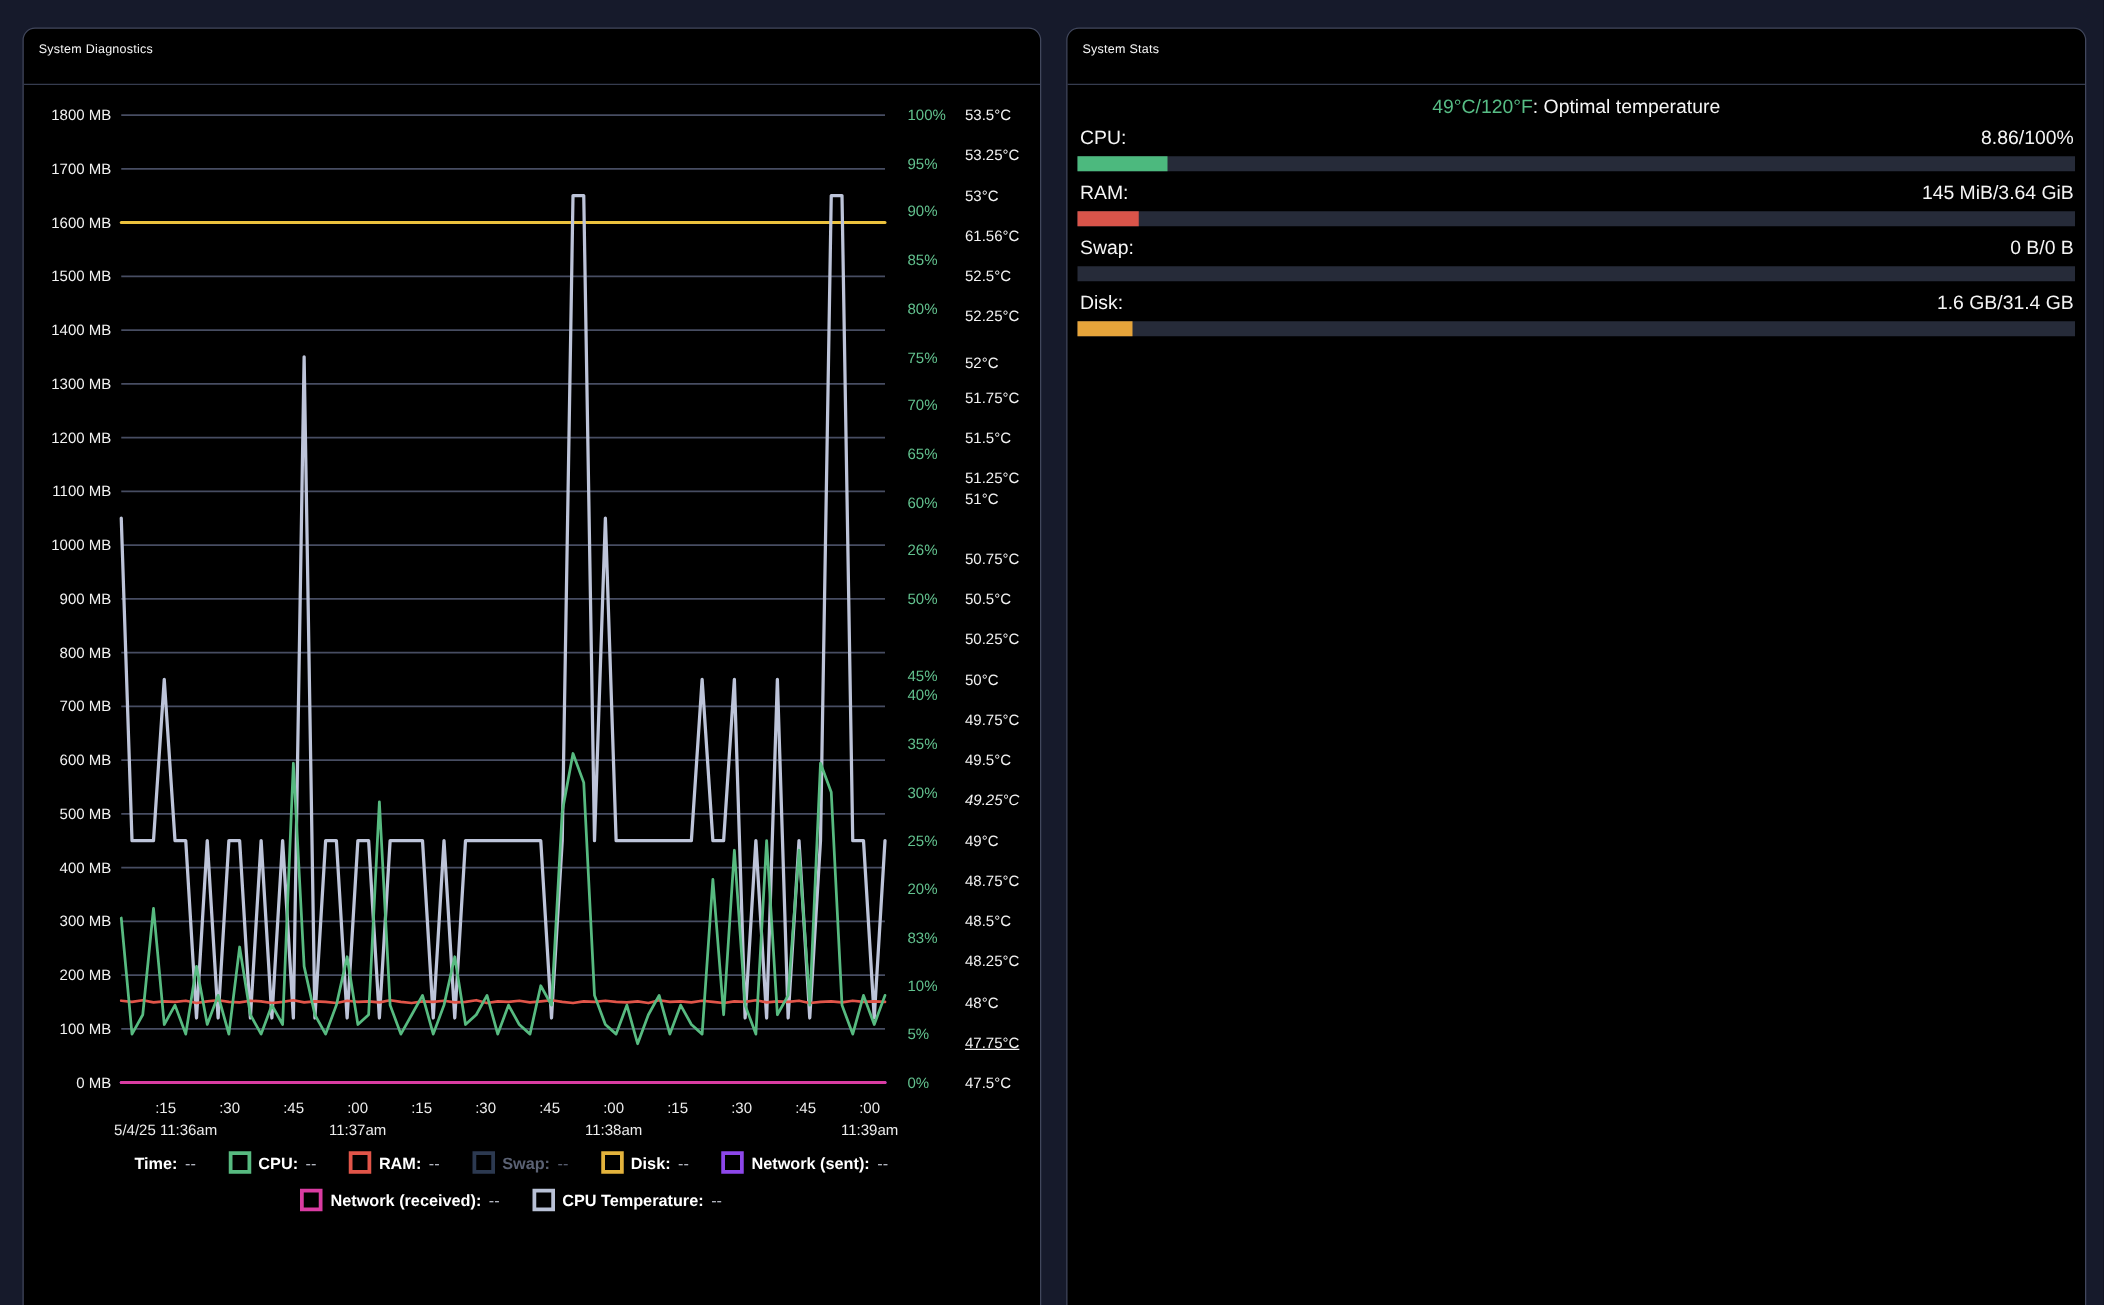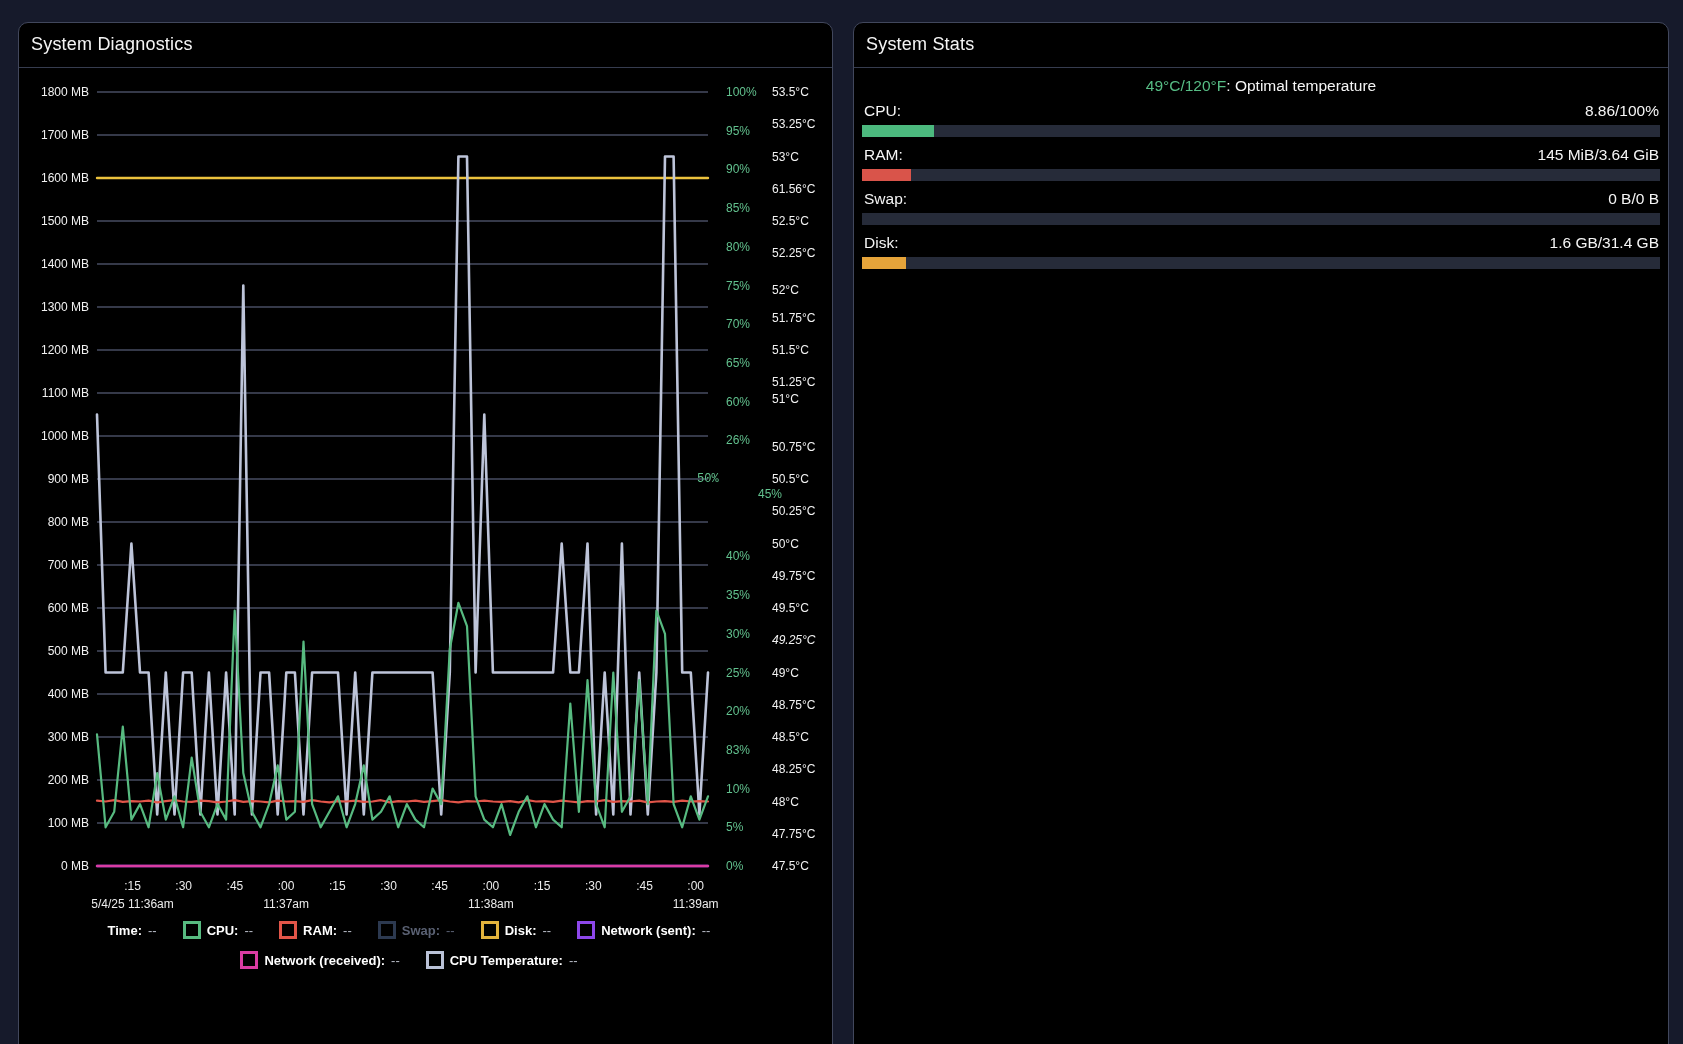--- a/index.html
+++ b/index.html
@@ -9,21 +9,21 @@
     font-family:"Liberation Sans",sans-serif;
     -webkit-font-smoothing:antialiased;
   }
   .panel{
     position:absolute;top:22px;height:1040px;background:#000;
     border:1px solid #41475c;border-radius:10px;box-sizing:border-box;
   }
   #left-panel{left:18px;width:815px;}
   #right-panel{left:853px;width:816px;}
   .panel-title{
-    position:absolute;left:12px;top:11px;color:#f5f5f5;font-size:18px;letter-spacing:.2px;
+    position:absolute;left:12px;top:11px;color:#f5f5f5;font-size:10px;letter-spacing:.2px;
   }
   .panel-divider{
     position:absolute;left:0;right:0;top:44px;height:1px;background:#363c4f;
   }
   #chart-svg{position:absolute;left:0;top:0;}
   .axis-label{position:absolute;font-size:12px;white-space:nowrap;line-height:14px;}
   .mem-label{color:#f2f2f2;text-align:right;width:70px;}
   .pct-label{color:#62c18e;text-align:left;}
   .temp-label{color:#f2f2f2;text-align:left;}
   .xtick-label{color:#ececec;text-align:center;width:50px;}
@@ -108,22 +108,22 @@
         <div class="axis-label pct-label" style="left: 707px; top: 62px;">100%</div>
         <div class="axis-label pct-label" style="left: 707px; top: 100.7px;">95%</div>
         <div class="axis-label pct-label" style="left: 707px; top: 139.4px;">90%</div>
         <div class="axis-label pct-label" style="left: 707px; top: 178.1px;">85%</div>
         <div class="axis-label pct-label" style="left: 707px; top: 216.8px;">80%</div>
         <div class="axis-label pct-label" style="left: 707px; top: 255.5px;">75%</div>
         <div class="axis-label pct-label" style="left: 707px; top: 294.2px;">70%</div>
         <div class="axis-label pct-label" style="left: 707px; top: 332.9px;">65%</div>
         <div class="axis-label pct-label" style="left: 707px; top: 371.6px;">60%</div>
         <div class="axis-label pct-label" style="left: 707px; top: 410.3px;">26%</div>
-        <div class="axis-label pct-label" style="left: 678px; top: 449px; font-family: Liberation Mono, monospace;">50%</div>
-        <div class="axis-label pct-label" style="left: 707px; top: 464px; margin-left: 32px;">45%</div>
+        <div class="axis-label pct-label" style="left: 707px; top: 449px;">50%</div>
+        <div class="axis-label pct-label" style="left: 707px; top: 511px;">45%</div>
         <div class="axis-label pct-label" style="left: 707px; top: 526.4px;">40%</div>
         <div class="axis-label pct-label" style="left: 707px; top: 565.1px;">35%</div>
         <div class="axis-label pct-label" style="left: 707px; top: 603.8px;">30%</div>
         <div class="axis-label pct-label" style="left: 707px; top: 642.5px;">25%</div>
         <div class="axis-label pct-label" style="left: 707px; top: 681.2px;">20%</div>
         <div class="axis-label pct-label" style="left: 707px; top: 719.9px;">83%</div>
         <div class="axis-label pct-label" style="left: 707px; top: 758.6px;">10%</div>
         <div class="axis-label pct-label" style="left: 707px; top: 797.3px;">5%</div>
         <div class="axis-label pct-label" style="left: 707px; top: 836px;">0%</div>
       </div>
@@ -144,21 +144,21 @@
         <div class="axis-label temp-label" style="left: 753px; top: 481.25px;">50.25°C</div>
         <div class="axis-label temp-label" style="left: 753px; top: 513.5px;">50°C</div>
         <div class="axis-label temp-label" style="left: 753px; top: 545.75px;">49.75°C</div>
         <div class="axis-label temp-label" style="left: 753px; top: 578px;">49.5°C</div>
         <div class="axis-label temp-label" style="left: 753px; top: 610.25px; font-style: italic;">49.25°C</div>
         <div class="axis-label temp-label" style="left: 753px; top: 642.5px;">49°C</div>
         <div class="axis-label temp-label" style="left: 753px; top: 674.75px;">48.75°C</div>
         <div class="axis-label temp-label" style="left: 753px; top: 707px;">48.5°C</div>
         <div class="axis-label temp-label" style="left: 753px; top: 739.25px;">48.25°C</div>
         <div class="axis-label temp-label" style="left: 753px; top: 771.5px;">48°C</div>
-        <div class="axis-label temp-label" style="left: 753px; top: 803.75px;">47.75°C</div>
+        <div class="axis-label temp-label" style="left: 753px; top: 803.75px; text-decoration: underline;">47.75°C</div>
         <div class="axis-label temp-label" style="left: 753px; top: 836px;">47.5°C</div>
       </div>
     <div id="x-axis">
         <div class="axis-label xtick-label" style="left: 88.5px; top: 856px;">:15</div>
         <div class="axis-label xtick-label" style="left: 139.7px; top: 856px;">:30</div>
         <div class="axis-label xtick-label" style="left: 190.9px; top: 856px;">:45</div>
         <div class="axis-label xtick-label" style="left: 242.1px; top: 856px;">:00</div>
         <div class="axis-label xtick-label" style="left: 293.3px; top: 856px;">:15</div>
         <div class="axis-label xtick-label" style="left: 344.5px; top: 856px;">:30</div>
         <div class="axis-label xtick-label" style="left: 395.7px; top: 856px;">:45</div>

